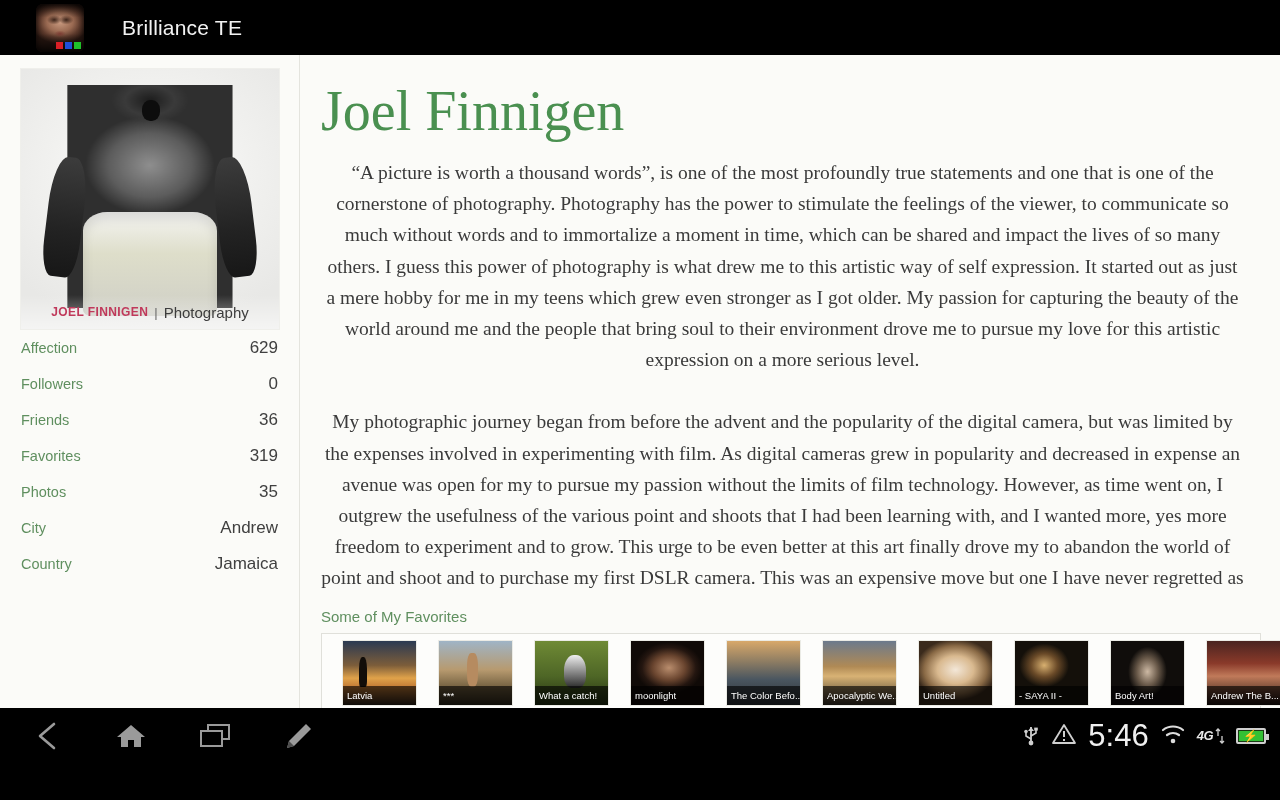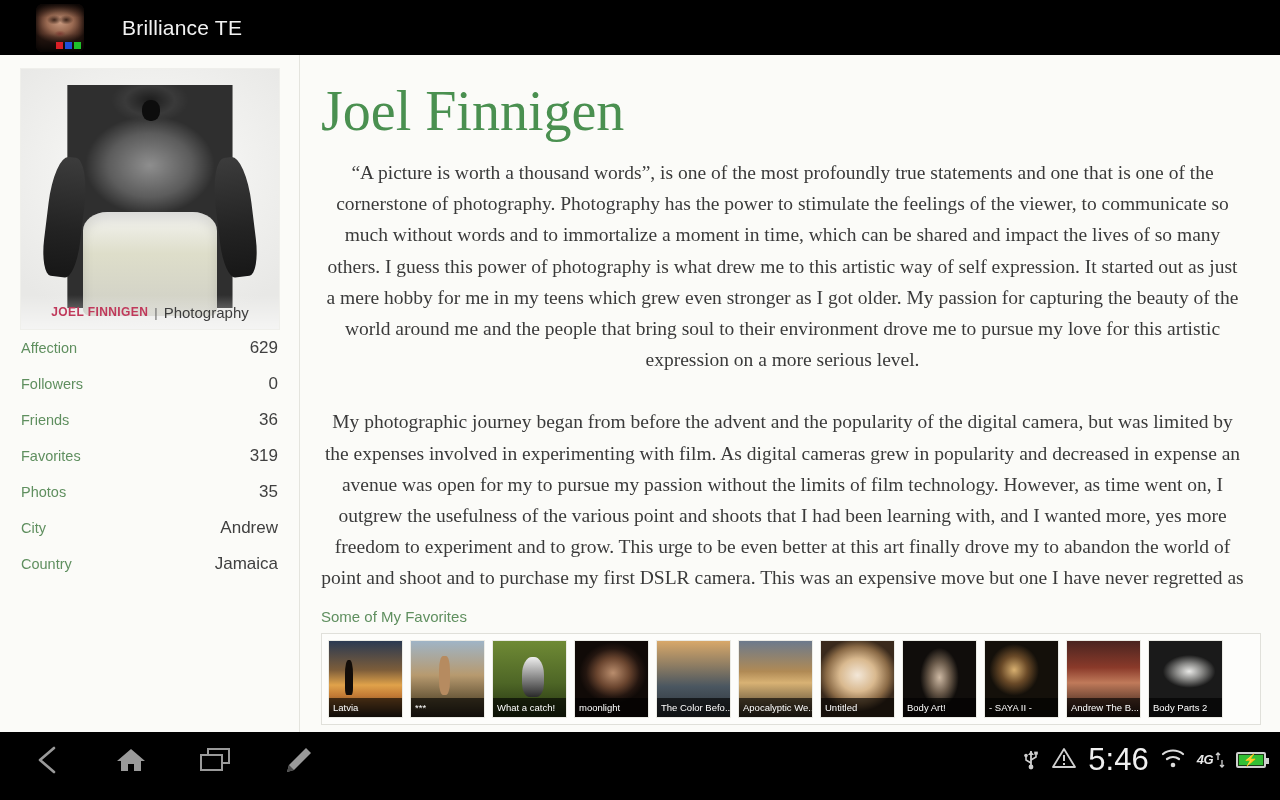--- a/index.html
+++ b/index.html
@@ -123,22 +123,22 @@
   .bio p + p { margin-top: 31px; }
 
   .fav-heading {
     color: #5f8f5f; font-size: 15px; margin: 14px 0 8px 0;
   }
   .fav-strip {
     border: 1px solid #e0e0da; background: #fdfdfb;
     padding: 6px; display: flex; gap: 7px; width: 940px;
   }
   .thumb {
-    position: relative; width: 75px; height: 78px; flex: 0 0 75px;
-    border: 1px solid #ebebe5; overflow: hidden; background: #111;
+    position: relative; width: 75px; height: 66px; flex: 0 0 75px;
+    border: 1px solid #ebebe5; overflow: hidden; background: #111; margin-left: 14px;
   }
   .thumb .img { position: absolute; inset: 0; }
   .thumb .cap {
     position: absolute; left: 0; right: 0; bottom: 0; height: 19px;
     background: rgba(0,0,0,.62); color: #fff; font-size: 9.5px;
     display: flex; align-items: center; padding-left: 4px;
     white-space: nowrap; overflow: hidden;
   }
   
   .t0 .img { background:
@@ -156,21 +156,21 @@
   .t4 .img { background: linear-gradient(180deg,#d8a86a 0%,#8e7d63 32%,#4a5660 60%,#2c3136 100%);}
   .t5 .img { background: linear-gradient(180deg,#6c7a8c 0%,#b08a55 40%,#d8b274 55%,#3b3328 100%);}
   .t6 .img { background: radial-gradient(ellipse 55% 48% at 50% 45%,#f3e7d8 0%,#d9b98f 45%,#8a6a46 78%,#3a2a1c 100%);}
   .t7 .img { background: radial-gradient(ellipse 34% 50% at 50% 48%,#cdb9a4 0%,#6a5a4a 42%,#100d0b 78%);background-color:#090909;}
   .t8 .img { background: radial-gradient(ellipse 40% 40% at 40% 38%,#d8b070 0%,#6a4a28 45%,#14100a 85%);background-color:#0c0a07;}
   .t9 .img { background: linear-gradient(180deg,#4a2420 0%,#8a3a2a 35%,#c07a5a 55%,#1a0f0c 100%);}
   .t10 .img { background: radial-gradient(ellipse 50% 30% at 55% 40%,#e8e8e6 0%,#8a8a88 35%,#1a1a1a 72%);background-color:#050505;}
 
   
   .sysbar {
-    position: absolute; left: 0; top: 732px; width: 1280px; height: 55px;
+    position: absolute; left: 0; top: 708px; width: 1280px; height: 55px;
     background: #000; display: flex; align-items: center;
   }
   .sysbar .navzone { display: flex; align-items: center; gap: 42px; padding-left: 26px; }
   .navbtn { width: 42px; height: 40px; display: flex; align-items: center; justify-content: center; }
   .navbtn svg { display: block; }
   .sysbar .spacer { flex: 1 1 auto; }
   .statuszone { display: flex; align-items: center; gap: 11px; padding-right: 14px; }
   .clock { color: #f0f0f0; font-size: 31px; letter-spacing: 0px; line-height: 1; }
   .net-label { color: #e8e8e8; font-size: 13px; font-style: italic; font-weight: bold; letter-spacing: -.5px; }
   .battery {
@@ -280,27 +280,27 @@
             <div class="cap">The Color Befo...</div>
           </div>
           <div class="thumb t5">
             <div class="img"></div>
             <div class="cap">Apocalyptic We...</div>
           </div>
           <div class="thumb t6">
             <div class="img"></div>
             <div class="cap">Untitled</div>
           </div>
+          <div class="thumb t8">
+            <div class="img"></div>
+            <div class="cap">- SAYA II -</div>
+          </div>
           <div class="thumb t7">
             <div class="img"></div>
             <div class="cap">Body Art!</div>
-          </div>
-          <div class="thumb t8">
-            <div class="img"></div>
-            <div class="cap">- SAYA II -</div>
           </div>
           <div class="thumb t9">
             <div class="img"></div>
             <div class="cap">Andrew The B...</div>
           </div>
           <div class="thumb t10">
             <div class="img"></div>
             <div class="cap">Body Parts 2</div>
           </div>
         </div>

